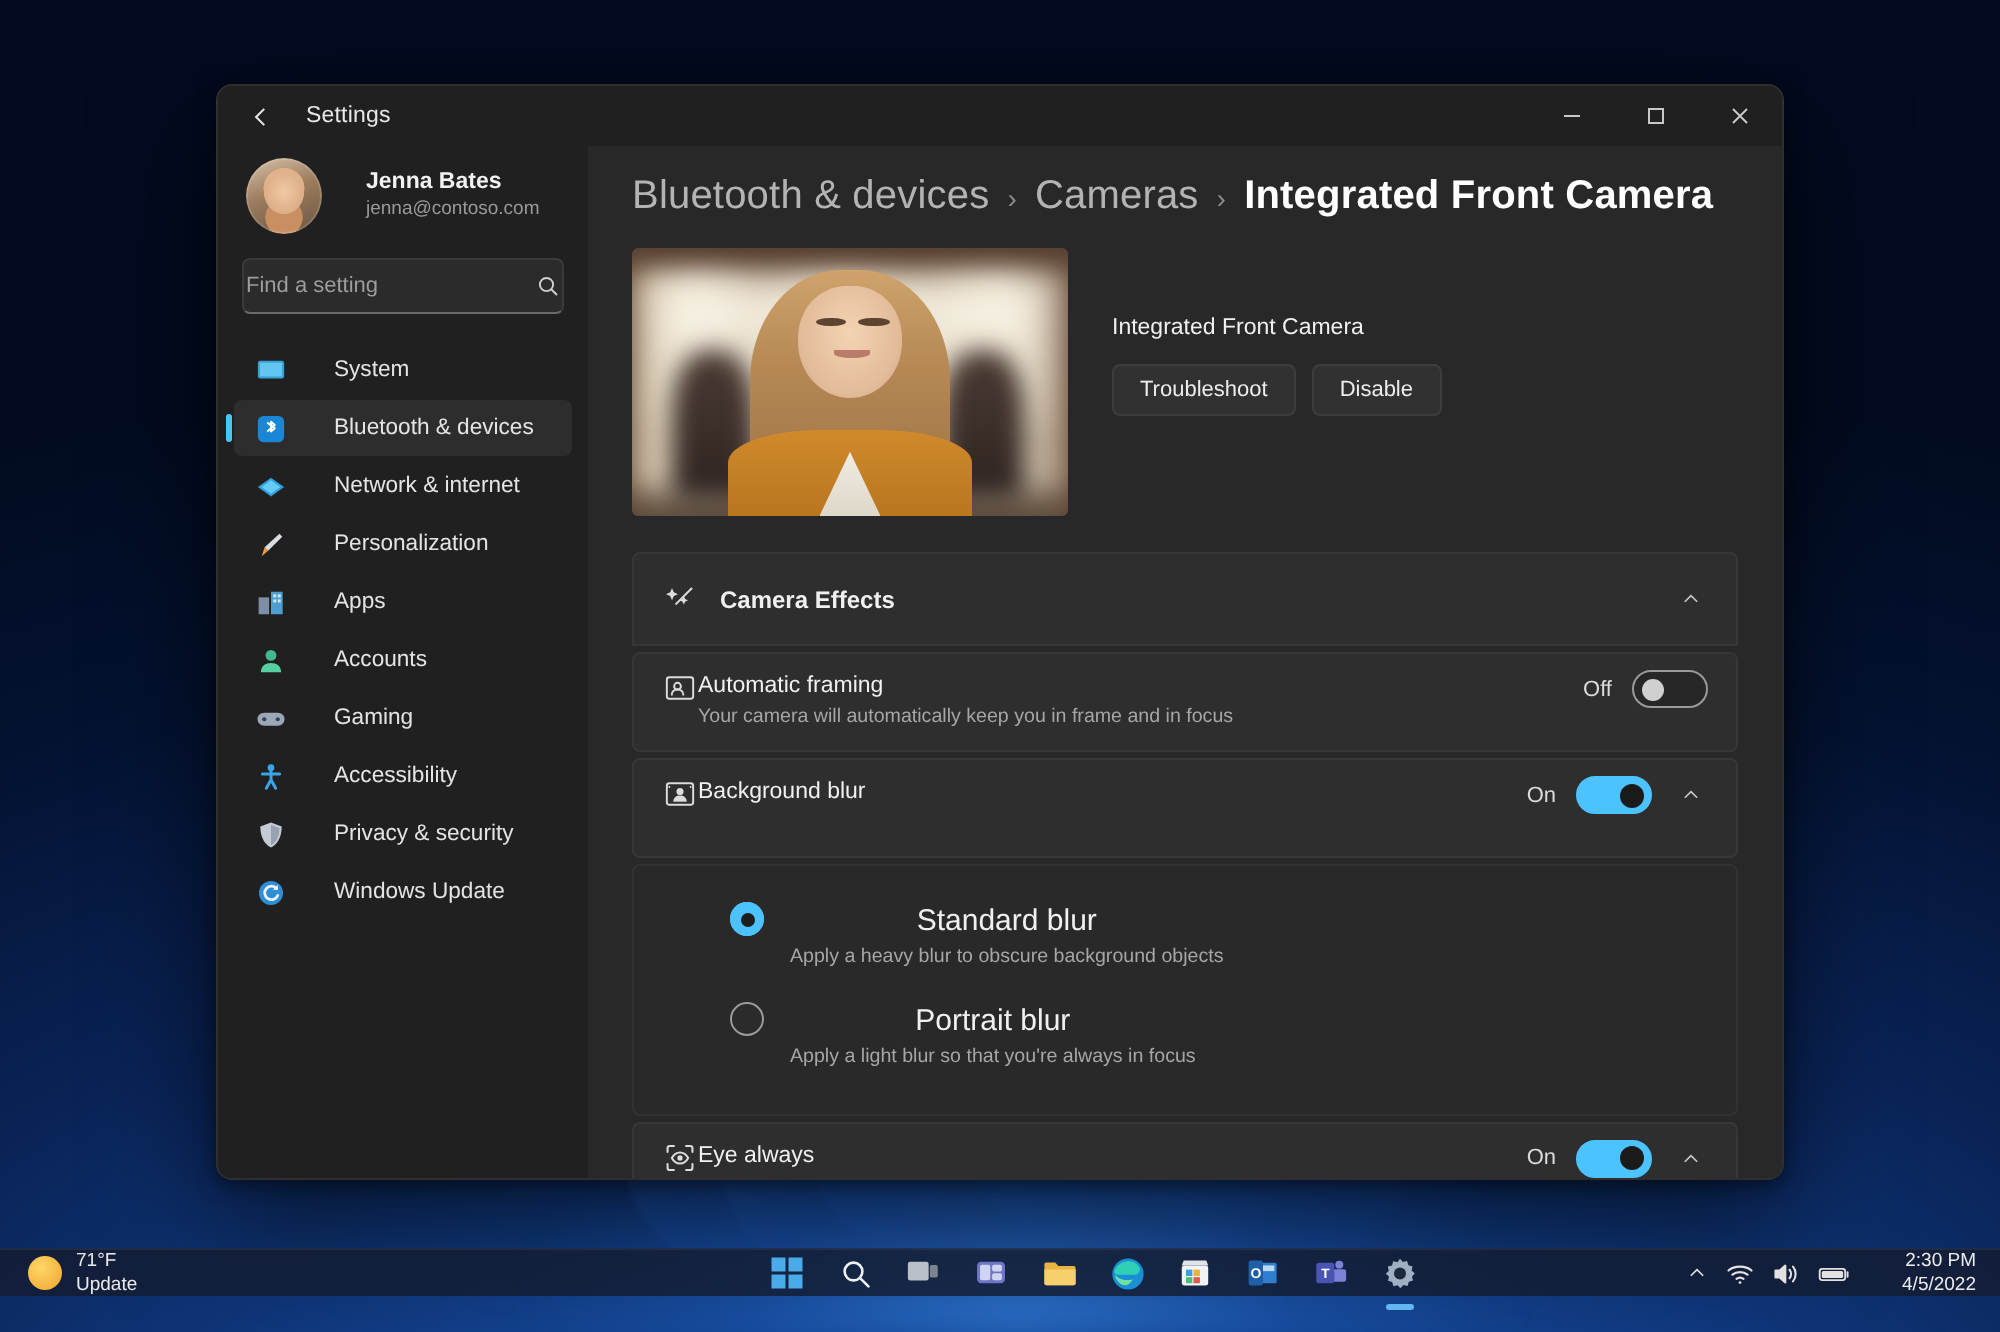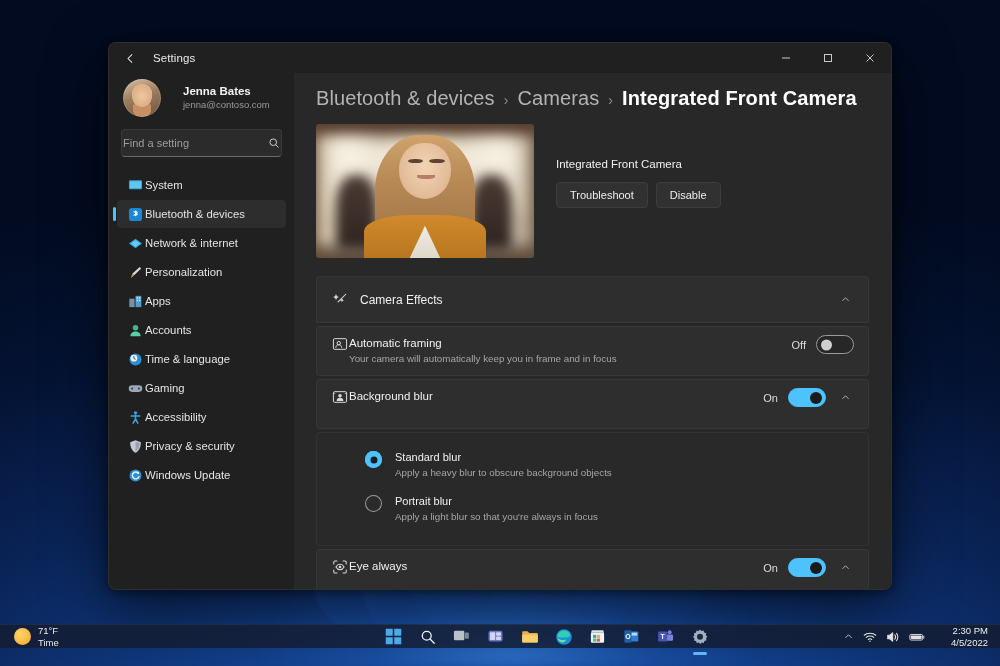--- a/index.html
+++ b/index.html
@@ -108,21 +108,21 @@
   }
   .search-wrap input {
     flex:1; background:transparent; border:0; outline:none;
     color:#d4d4d4; font-size:11px; font-family:inherit;
   }
   .search-wrap input::placeholder { color:#9d9d9d; }
   .search-ico { color:#cfcfcf; display:flex; }
 
   .navlist { display:flex; flex-direction:column; gap:1px; padding-bottom:8px; }
   .navitem {
-    height:28px; display:flex; align-items:center; gap:2px;
+    height:28px; display:flex; align-items:center; gap:24px;
     padding:0 6px 0 10px; border-radius:4px;
     position:relative; color:#e4e4e4; font-size:11.3px;
   }
   .navitem.active { background:#2d2d2d; }
   .navitem.active::before {
     content:""; position:absolute; left:-4px; top:7px;
     width:3px; height:14px; border-radius:2px; background:#4cc2ff;
   }
   .nav-ico { width:16px; height:16px; flex:0 0 16px; display:flex; align-items:center; justify-content:center; }
 
@@ -201,21 +201,21 @@
     color:#ededed; font-size:11px; display:flex; align-items:center; justify-content:center;
     font-family:inherit;
   }
 
   
   .card-stack { display:flex; flex-direction:column; gap:3px; }
   .card {
     background:#2e2e2e; border-radius:4px;
     border:1px solid rgba(255,255,255,.045);
   }
-  .card.flat-top { border-radius:4px 4px 0 0; }
+  .card.flat-top { border-radius:4px 4px 0 0;font-weight:bold; }
 
   .sect-head {
     height:45px; display:flex; align-items:center; gap:11px; padding:0 14px;
   }
   .sect-title { font-size:12px; color:#f0f0f0; flex:1; }
 
   .row {
     min-height:48px; display:flex; align-items:flex-start; padding:8px 14px;
   }
   .row-ico { width:18px; height:18px; flex:0 0 18px; display:flex; align-items:center; justify-content:center; color:#e0e0e0; }
@@ -241,21 +241,21 @@
     width:17px; height:17px; border-radius:50%; flex:0 0 17px; margin-top:1px;
     position:relative;
   }
   .radio.sel { background:#4cc2ff; box-shadow:inset 0 0 0 1px #4cc2ff; }
   .radio.sel::after {
     content:""; position:absolute; left:50%; top:50%; transform:translate(-50%,-50%);
     width:7px; height:7px; border-radius:50%; background:#1e1e1e;
   }
   .radio.unsel { background:#2b2b2b; box-shadow:inset 0 0 0 1px #9b9b9b; }
   .opt-texts { min-width:0; }
-  .opt-title { font-size:11px; color:#f0f0f0; line-height:1.45; }
+  .opt-title { font-size:15px; color:#f0f0f0; line-height:1.45;text-align:center; }
   .opt-sub { font-size:9.8px; color:#a6a6a6; line-height:1.45; }
 
   
   .taskbar {
     position:absolute; left:0; right:0; bottom:18px; height:24px;
     background:rgba(20,28,48,.80);
     backdrop-filter:blur(18px);
     display:flex; align-items:center;
     border-top:1px solid rgba(255,255,255,.06);
   }
@@ -402,30 +402,20 @@
         <div class="navitem">
           <span class="nav-ico">
             <svg width="15" height="15" viewBox="0 0 16 16">
                 <circle cx="8" cy="5" r="2.9" fill="#3fb98f"></circle>
                 <path d="M2.6 14 C2.6 10.6 5 9 8 9 C11 9 13.4 10.6 13.4 14 Z" fill="#55cfa3"></path>
               </svg>
           </span>
           <span>Accounts</span>
         </div>
 
-        <div class="navitem">
-          <span class="nav-ico">
-            <svg width="15" height="15" viewBox="0 0 16 16">
-                <circle cx="8" cy="8" r="6.4" fill="#2e8ed6"></circle>
-                <circle cx="6.3" cy="6.6" r="3.6" fill="#e9f3fb"></circle>
-                <path d="M6.3 4.3 L6.3 6.8 L8.1 7.8" stroke="#2a3b52" stroke-width="1" fill="none"></path>
-              </svg>
-          </span>
-          <span>Time &amp; language</span>
-        </div>
 
         <div class="navitem">
           <span class="nav-ico">
             <svg width="15" height="15" viewBox="0 0 16 16">
                 <rect x="0.8" y="4.6" width="14.4" height="7" rx="3.5" fill="#9aa7b6"></rect>
                 <circle cx="4.4" cy="8.1" r="1.1" fill="#33404f"></circle>
                 <circle cx="11.6" cy="8.1" r="1.1" fill="#33404f"></circle>
               </svg>
           </span>
           <span>Gaming</span>
@@ -617,21 +607,21 @@
     </div>
   </div>
 </div>
 
 <div class="taskbar">
 
   <div class="weather">
     <span class="sun"></span>
     <div class="w-text">
       <div class="w-temp">71°F</div>
-      <div class="w-cond">Time</div>
+      <div class="w-cond">Update</div>
     </div>
   </div>
 
   <div class="tb-apps">
 
     <div class="tb-app">
       <svg width="17" height="17" viewBox="0 0 18 18">
           <rect x="0.8" y="0.8" width="7.4" height="7.4" fill="#4aabe8"></rect>
           <rect x="9.8" y="0.8" width="7.4" height="7.4" fill="#4aabe8"></rect>
           <rect x="0.8" y="9.8" width="7.4" height="7.4" fill="#4aabe8"></rect>

